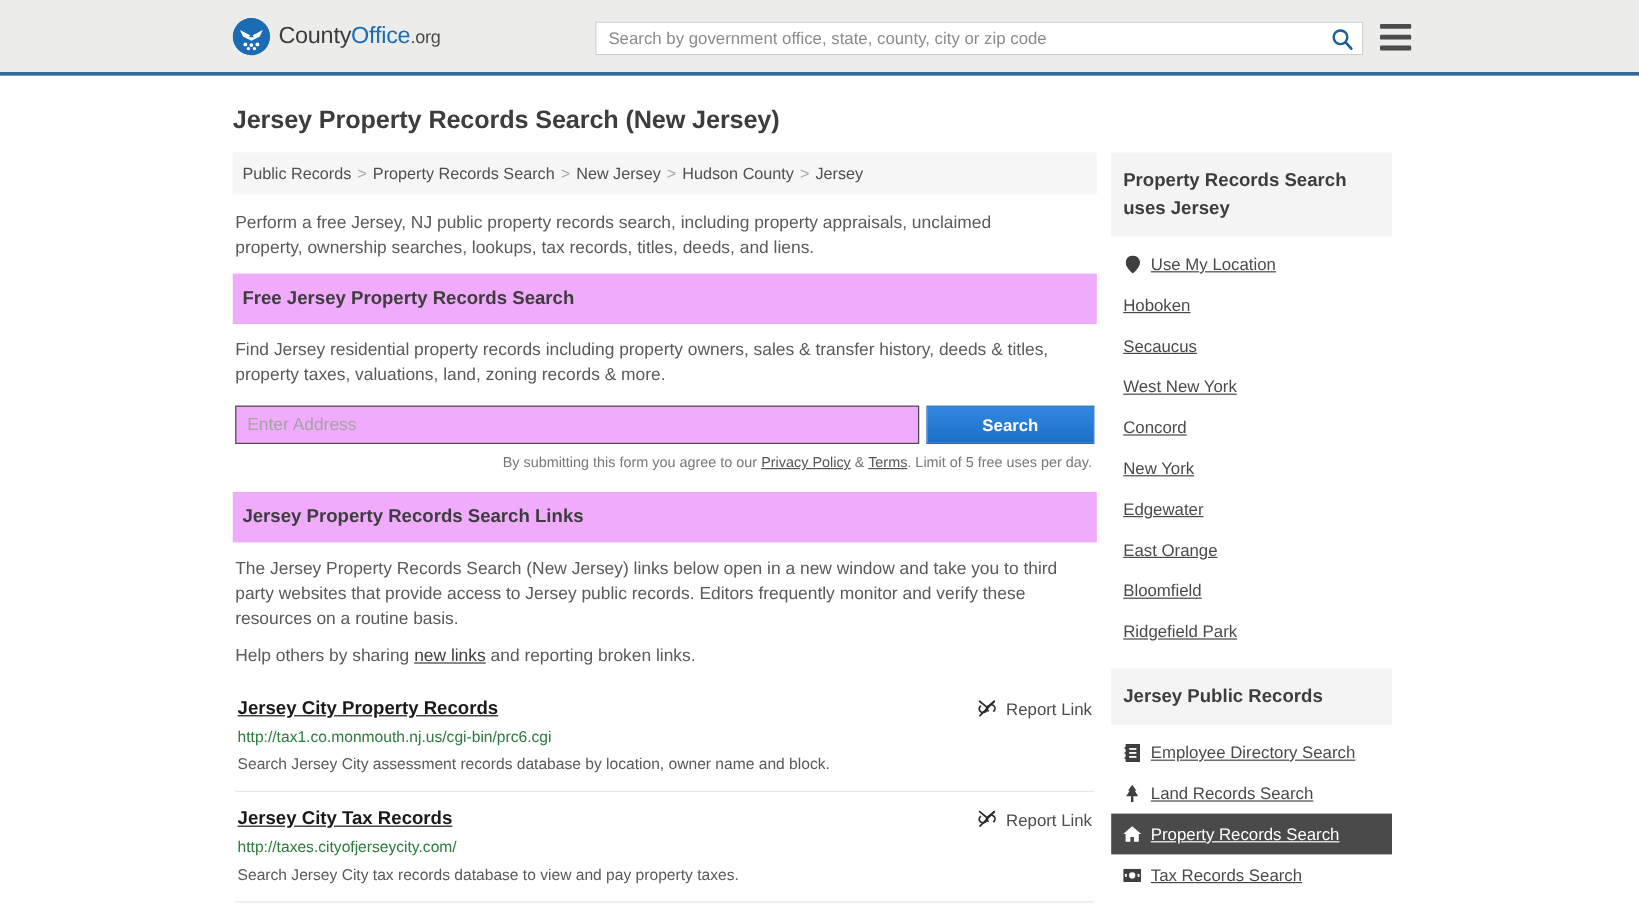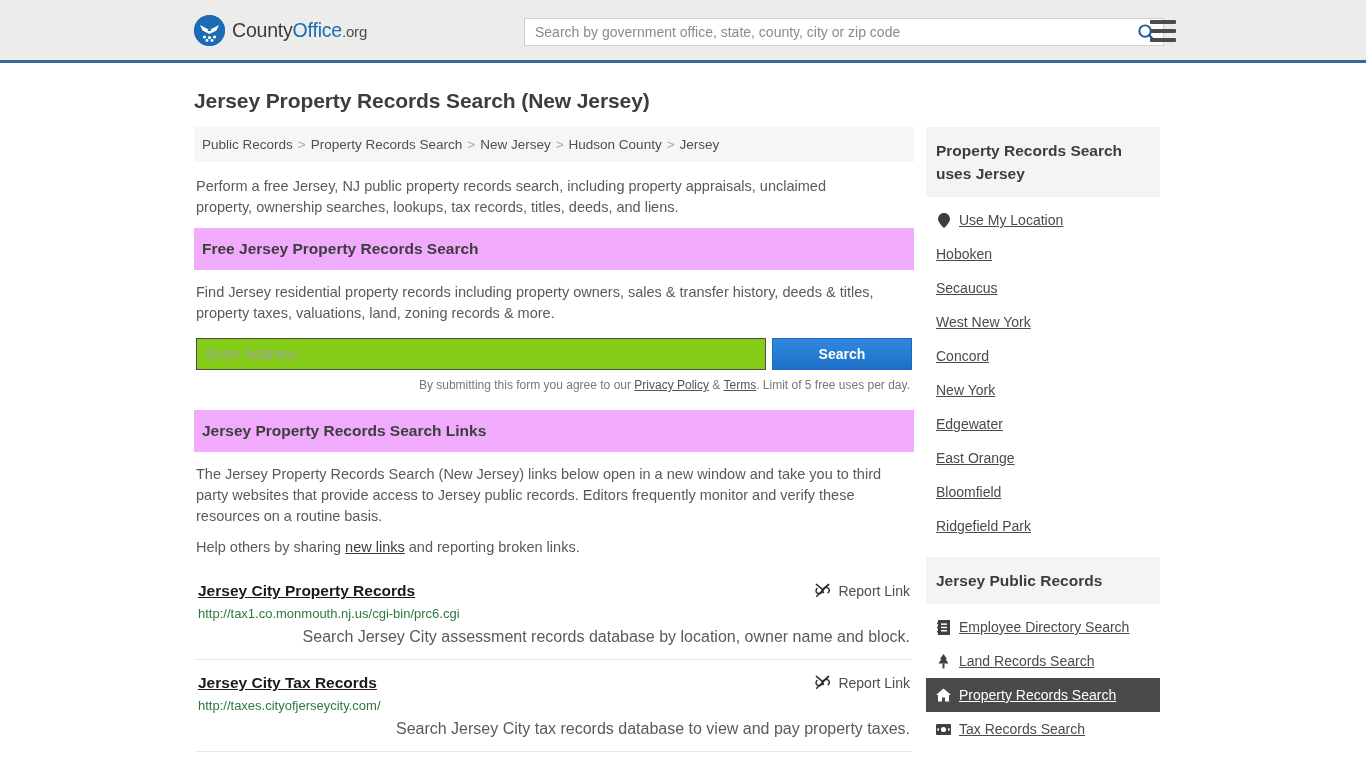--- a/index.html
+++ b/index.html
@@ -43,21 +43,21 @@
     letter-spacing: -0.2px;
     color: #2b2b2b;
     white-space: nowrap;
   }
   .logo-text .bold-blue { color: #1b6cb5; font-weight: normal; }
   .logo-text .thin { color: #3c3c3c; }
   .logo-text .dotorg { font-size: 15px; color: #4a4a4a; }
 
   .header-search {
     position: absolute;
-    left: 524px;
+    left: 496px;
     top: 18px;
     width: 640px;
     height: 28px;
     background: #fff;
     border: 1px solid #cfcfcf;
     display: flex;
     align-items: flex-start;
   }
   .header-search input {
     border: 0; outline: none;
@@ -154,21 +154,21 @@
   }
   .addr-input {
     width: 574px;
     height: 32px;
     border: 1px solid #4a4a4a;
     padding: 0 9px;
     font-size: 14.5px;
     font-family: "Liberation Sans", sans-serif;
     color: #333;
     outline: none;
-    background: #84cc16;
+    background: #f0abfc;
   }
   .addr-input::placeholder { color: #a3a3a3; }
   .submit-btn {
     width: 141px;
     height: 32px;
     border: 1px solid #1b69b8;
     background: linear-gradient(180deg, #3288e0 0%, #1b6fc6 100%);
     color: #fff;
     font-weight: bold;
     font-size: 14px;
@@ -209,25 +209,24 @@
     color: #4d4d4d;
     cursor: pointer;
     white-space: nowrap;
   }
   .result-url {
     font-size: 13px;
     color: #2b7a3d;
     margin-top: 6px;
   }
   .result-desc {
-    font-size: 16px;
+    font-size: 13px;
     color: #5a5a5a;
     margin-top: 6px;
     line-height: 20px;
-    text-align: right;
   }
 
   
   .side-head {
     background: #f4f4f4;
     padding: 12px 10px;
     font-size: 15.5px;
     font-weight: bold;
     color: #3d3d3d;
     line-height: 23px;

